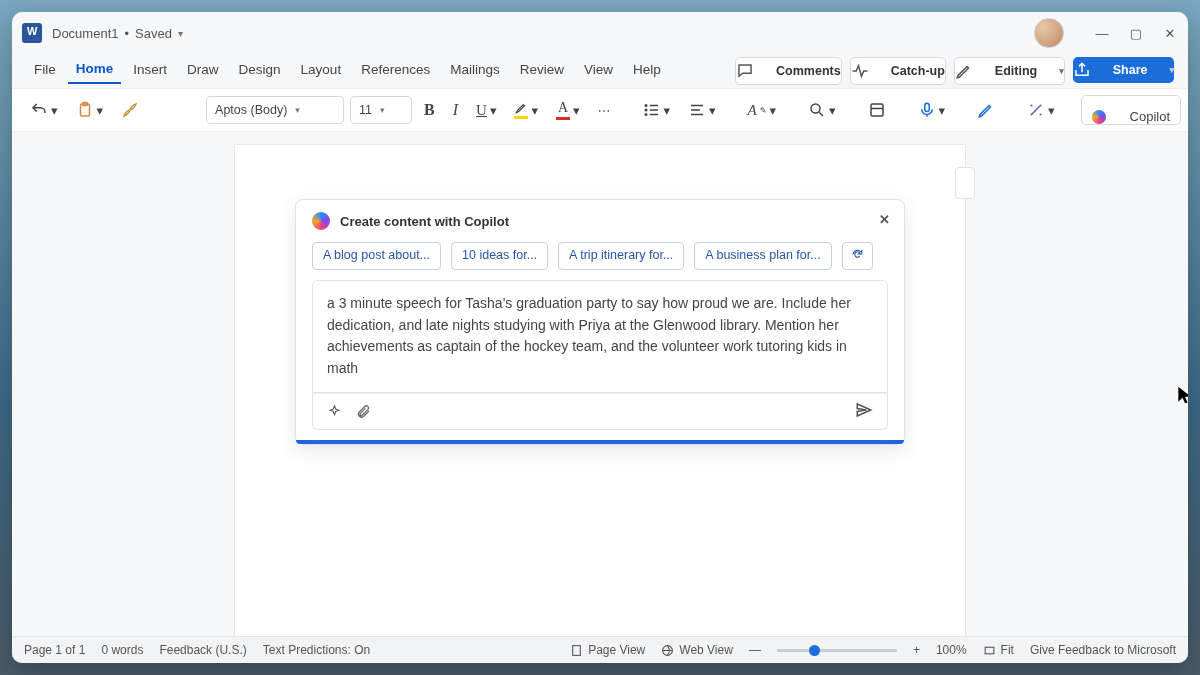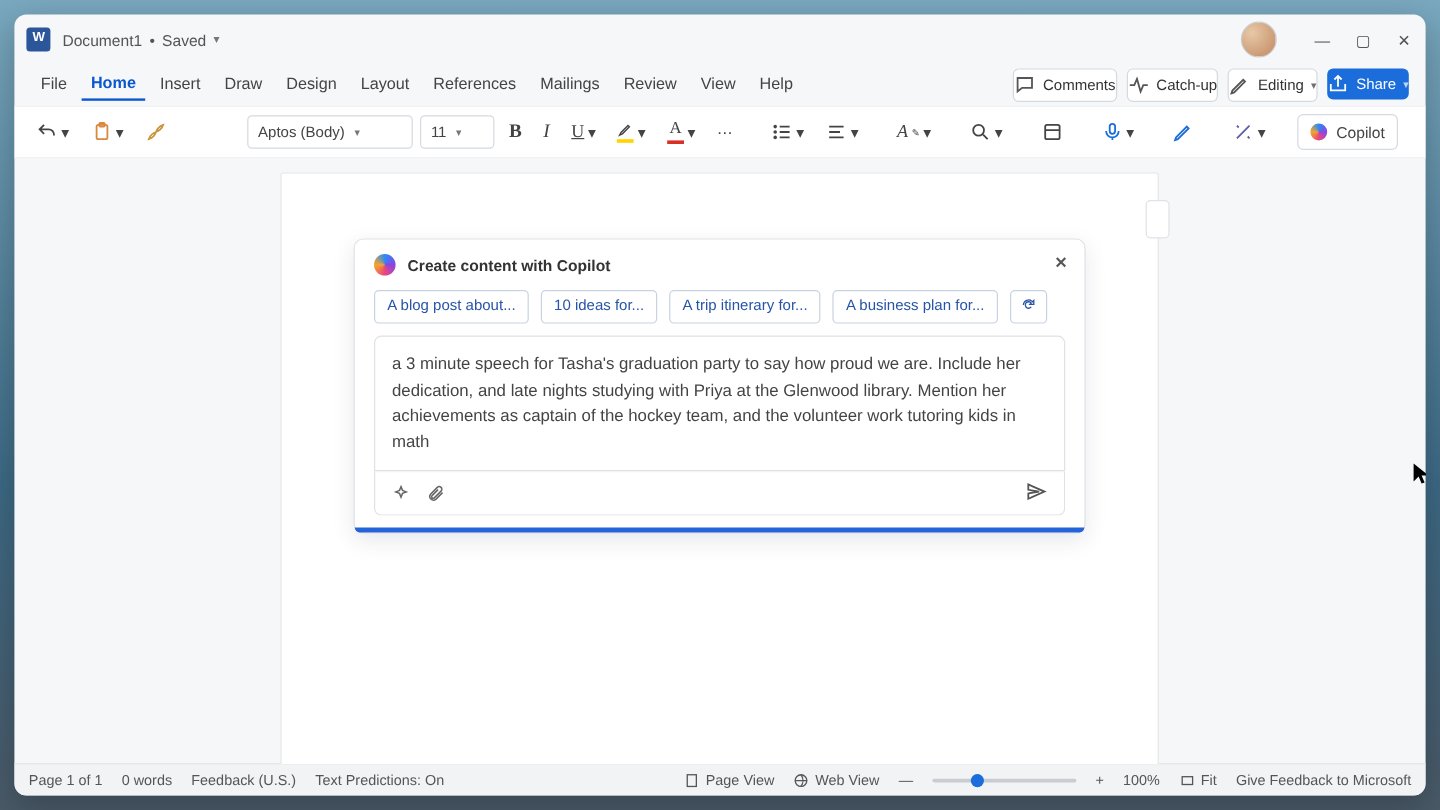--- a/index.html
+++ b/index.html
@@ -17,39 +17,39 @@
   .search-box svg { flex:none; }
   .avatar { width:28px; height:28px; border-radius:50%; background:radial-gradient(circle at 30% 30%, #e8c8a8, #c08860); border:1px solid #ccc; }
   .win-btns { display:flex; gap:18px; margin-left:20px; color:#555; }
   .win-btn { width:16px; display:flex; align-items:center; justify-content:center; cursor:pointer; }
 
   
   .menubar { display:flex; align-items:center; height:34px; padding:0 14px; gap:4px; font-size:13.5px; }
   .menubar .tab { padding:2px 8px 6px; color:#444; cursor:pointer; }
   .menubar .tab.active { color:#0b57d0; border-bottom:2.5px solid #0b57d0; font-weight:600; }
   .right-actions { display:flex; gap:8px; }
-  .pill-btn { display:flex; align-items:center; gap:6px; height:26px; padding:0 0; border:1px solid #d6d9de; border-radius:5px; background:#fff; font-size:12.5px; color:#333; cursor:pointer; }
+  .pill-btn { display:flex; align-items:center; gap:22px; height:26px; padding:0 0; border:1px solid #d6d9de; border-radius:5px; background:#fff; font-size:12.5px; color:#333; cursor:pointer;font-weight:bold; }
   .pill-btn.primary { background:#1a6ddb; color:white; border:none; }
   .pill-btn .chev { font-size:9px; color:inherit; opacity:0.7; }
 
   
   .ribbon { display:flex; align-items:center; height:42px; padding:0 12px; gap:6px; background:#fff; border-top:1px solid #eceef1; border-bottom:1px solid #eceef1; color:#444; }
   .rbtn { display:flex; align-items:center; gap:3px; padding:4px 6px; border-radius:4px; cursor:pointer; }
   .rsep { width:1px; height:22px; background:#e3e5e9; margin:0 4px; }
   .font-box { display:flex; gap:6px;padding-left:41px; }
   .select { display:flex; align-items:center; gap:8px; border:1px solid #d6d9de; border-radius:4px; height:26px; padding:0 8px; background:#fff; font-size:12.5px; }
   .select .chev { font-size:9px; color:#777; }
   .ico { display:inline-flex; width:18px; height:18px; align-items:center; justify-content:center; }
   .bold-i { font-weight:700; font-family:"Times New Roman",serif; font-size:16px; }
   .ital-i { font-style:italic; font-family:"Times New Roman",serif; font-size:16px; }
   .und-i { text-decoration:underline; font-family:"Times New Roman",serif; font-size:15px; }
   .hl-bar { height:3px; background:#ffd500; width:14px; }
   .fc-bar { height:3px; background:#d93025; width:14px; }
   .stack { display:flex; flex-direction:column; align-items:center; gap:1px; }
-  .copilot-btn { display:flex; align-items:center; gap:8px; border:1px solid #d6d9de; border-radius:5px; height:28px; padding:0 10px; font-size:13px; }
+  .copilot-btn { display:flex; align-items:flex-end; gap:24px; border:1px solid #d6d9de; border-radius:5px; height:28px; padding:0 10px; font-size:13px; }
 
   
   .canvas-wrap { flex:1; overflow:auto; display:flex; justify-content:center; padding-top:12px; position:relative; }
   .page { width:730px; min-height:520px; background:#fff; border:1px solid #e4e6ea; border-radius:2px; margin-bottom:20px; position:relative; }
   .side-handle { position:absolute; right:-10px; top:22px; width:18px; height:30px; border:1px solid #e0e2e6; background:#fff; border-radius:4px; }
   .cursor-arrow { position:absolute; right:-230px; top:240px; font-size:20px; color:#000; }
 
   
   .cop-panel { position:absolute; top:54px; left:60px; right:60px; background:#fff; border:1px solid #dfe1e5; border-radius:8px; box-shadow:0 6px 18px rgba(30,40,80,0.10); }
   .cop-head { display:flex; align-items:center; gap:10px; padding:12px 16px; font-weight:600; color:#333; }

